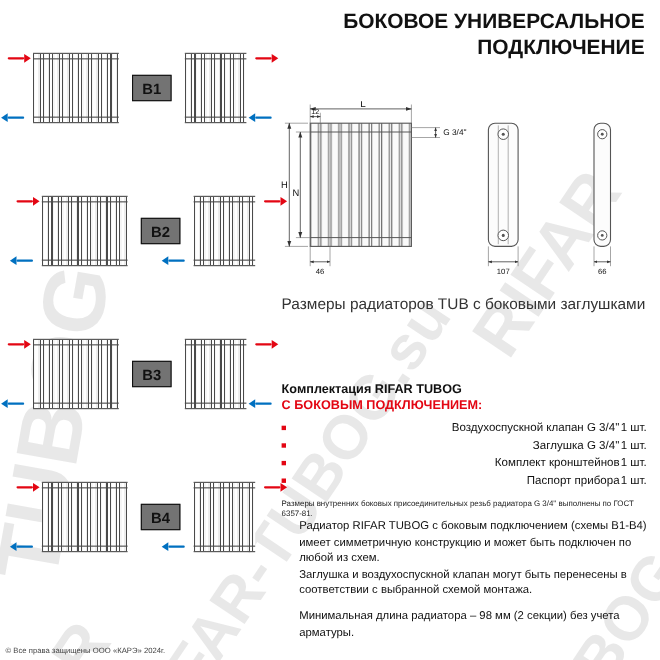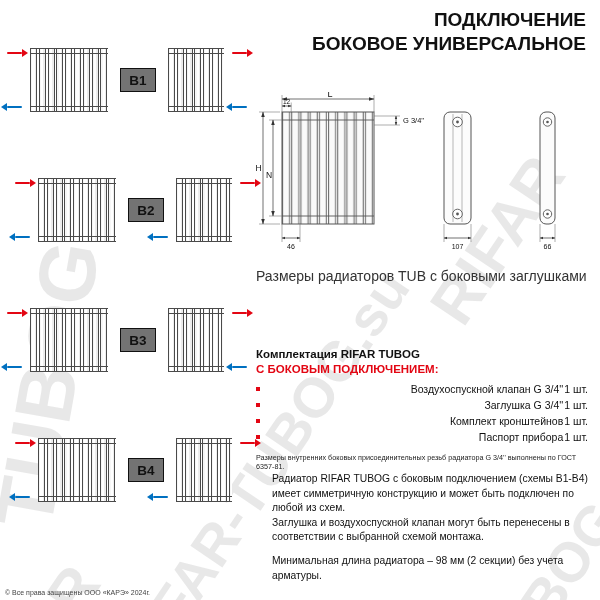--- a/index.html
+++ b/index.html
@@ -74,22 +74,22 @@
 
   <div>
     <span class="wm wm1">TUBOG</span>
     <span class="wm wm2">RIFAR-TUBOG.su</span>
     <span class="wm wm3">RIFAR</span>
     <span class="wm wm4">TUBOG</span>
     <span class="wm wm5">RIFAR</span>
   </div>
 
   <header class="layer title">
+    <div>БОКОВОЕ УНИВЕРСАЛЬНОЕ</div>
     <div>ПОДКЛЮЧЕНИЕ</div>
-    <div>БОКОВОЕ УНИВЕРСАЛЬНОЕ</div>
   </header>
 
   <section class="layer schemes">
 
     <div class="scheme-row first">
       <div class="rad-wrap">
         <span class="arrow supply tl dr"></span>
         <span class="arrow ret bl dl"></span>
         <div class="radiator"></div>
       </div>

